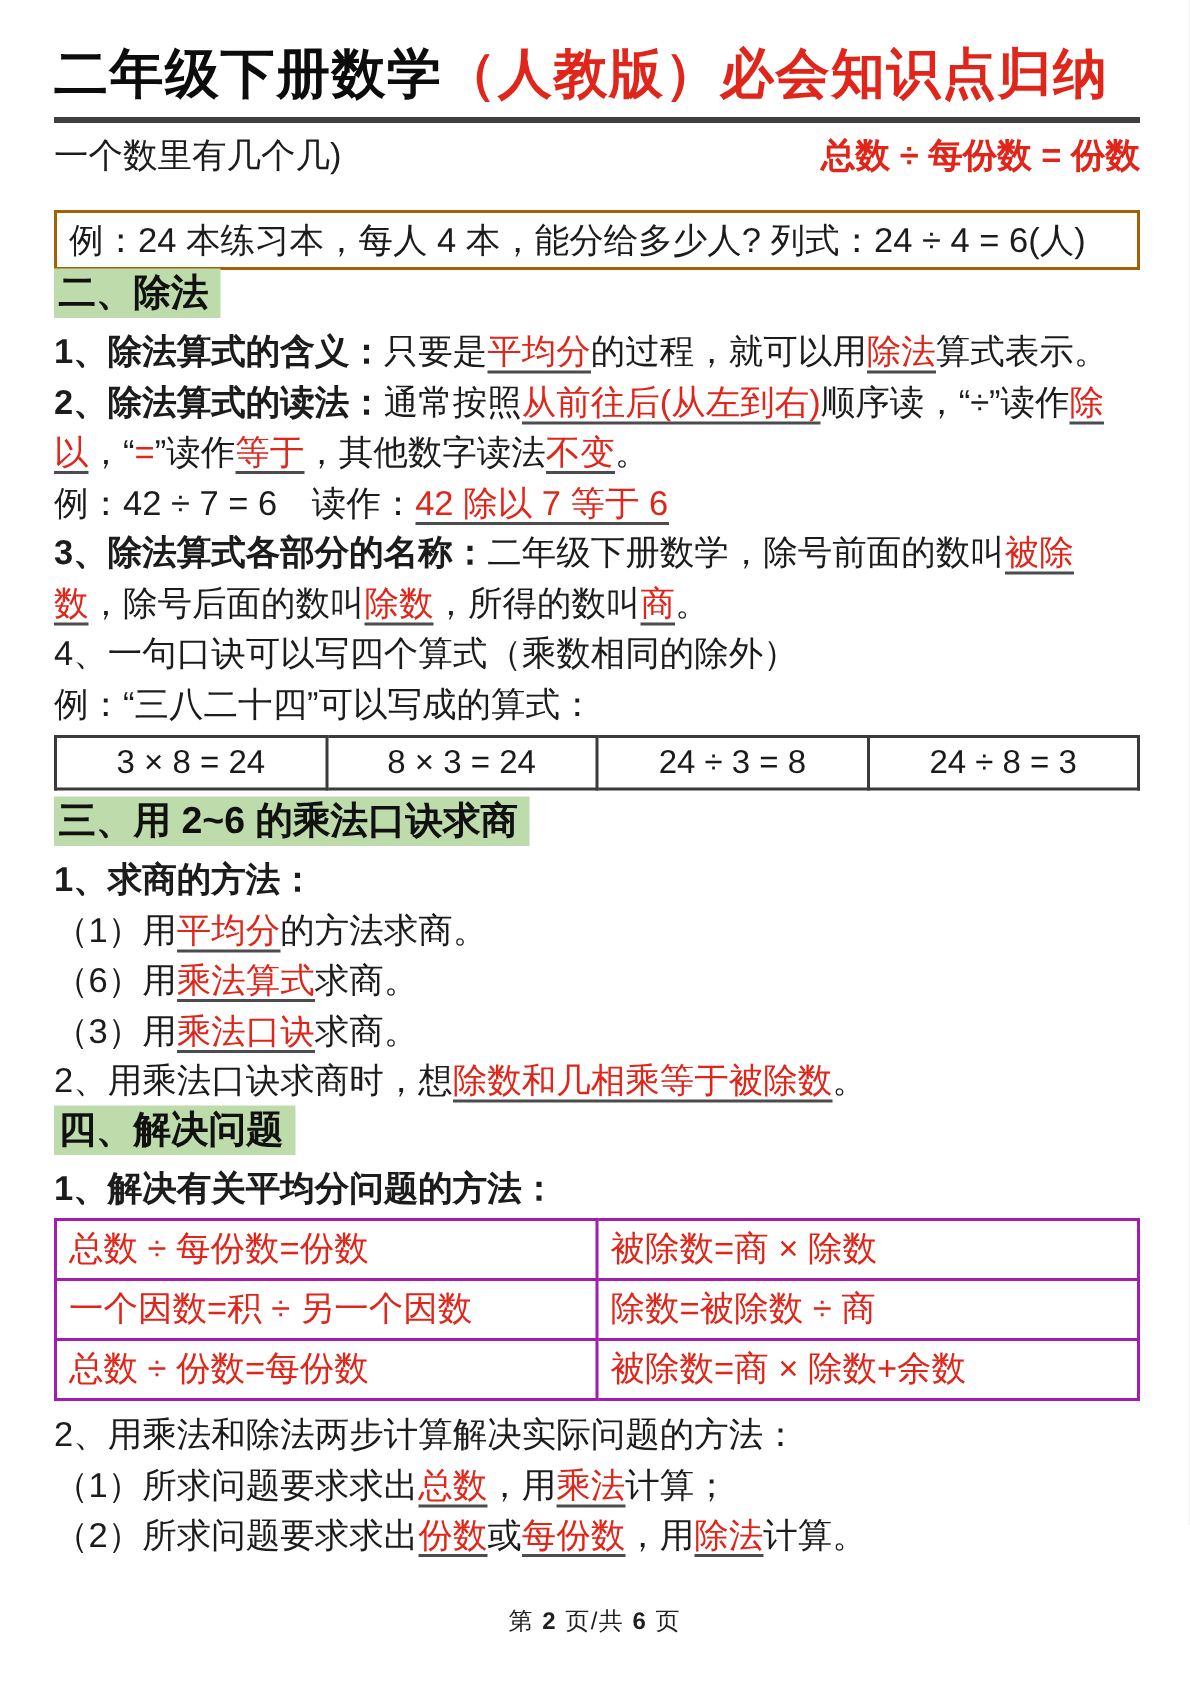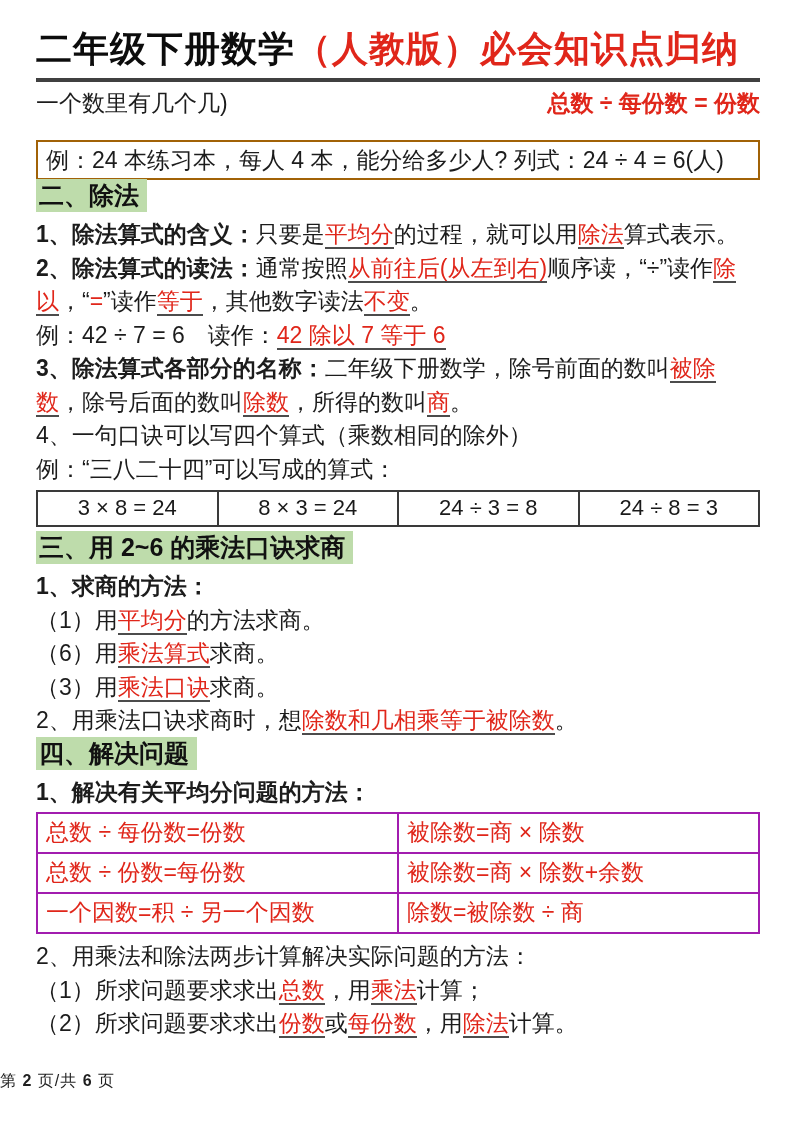--- a/index.html
+++ b/index.html
@@ -82,20 +82,21 @@
   }
   table.formula-table td{
     border:2px solid #a21caf;
     font-size:23px;
     padding:3px 8px 4px 8px;
     color:var(--red);
   }
   
   .footer{
     position:absolute;left:0;right:0;bottom:30px;
+    text-align:center;
     font-size:16px;color:#1f1f1f;
     letter-spacing:1px;
   }
 </style>
 </head>
 <body>
 
 <div class="page">
 
   <header class="doc-header">
@@ -148,26 +149,26 @@
 
   <p class="line"><span class="b">1、解决有关平均分问题的方法：</span></p>
 
   <table class="formula-table">
     <tbody>
         <tr>
       <td>总数 ÷ 每份数=份数</td>
       <td>被除数=商 × 除数</td>
     </tr>
     <tr>
+      <td>一个因数=积 ÷ 另一个因数</td>
+      <td>除数=被除数 ÷ 商</td>
+    </tr>
+    <tr>
       <td>总数 ÷ 份数=每份数</td>
       <td>被除数=商 × 除数+余数</td>
-    </tr>
-    <tr>
-      <td>一个因数=积 ÷ 另一个因数</td>
-      <td>除数=被除数 ÷ 商</td>
     </tr>
   </tbody>
     </table>
 
   <p class="line"><span>2、用乘法和除法两步计算解决实际问题的方法：</span></p>
 
   <p class="line"><span>（1）所求问题要求求出</span><span class="ru">总数</span><span>，用</span><span class="ru">乘法</span><span>计算；</span></p>
 
   <p class="line"><span>（2）所求问题要求求出</span><span class="ru">份数</span><span>或</span><span class="ru">每份数</span><span>，用</span><span class="ru">除法</span><span>计算。</span></p>
 

